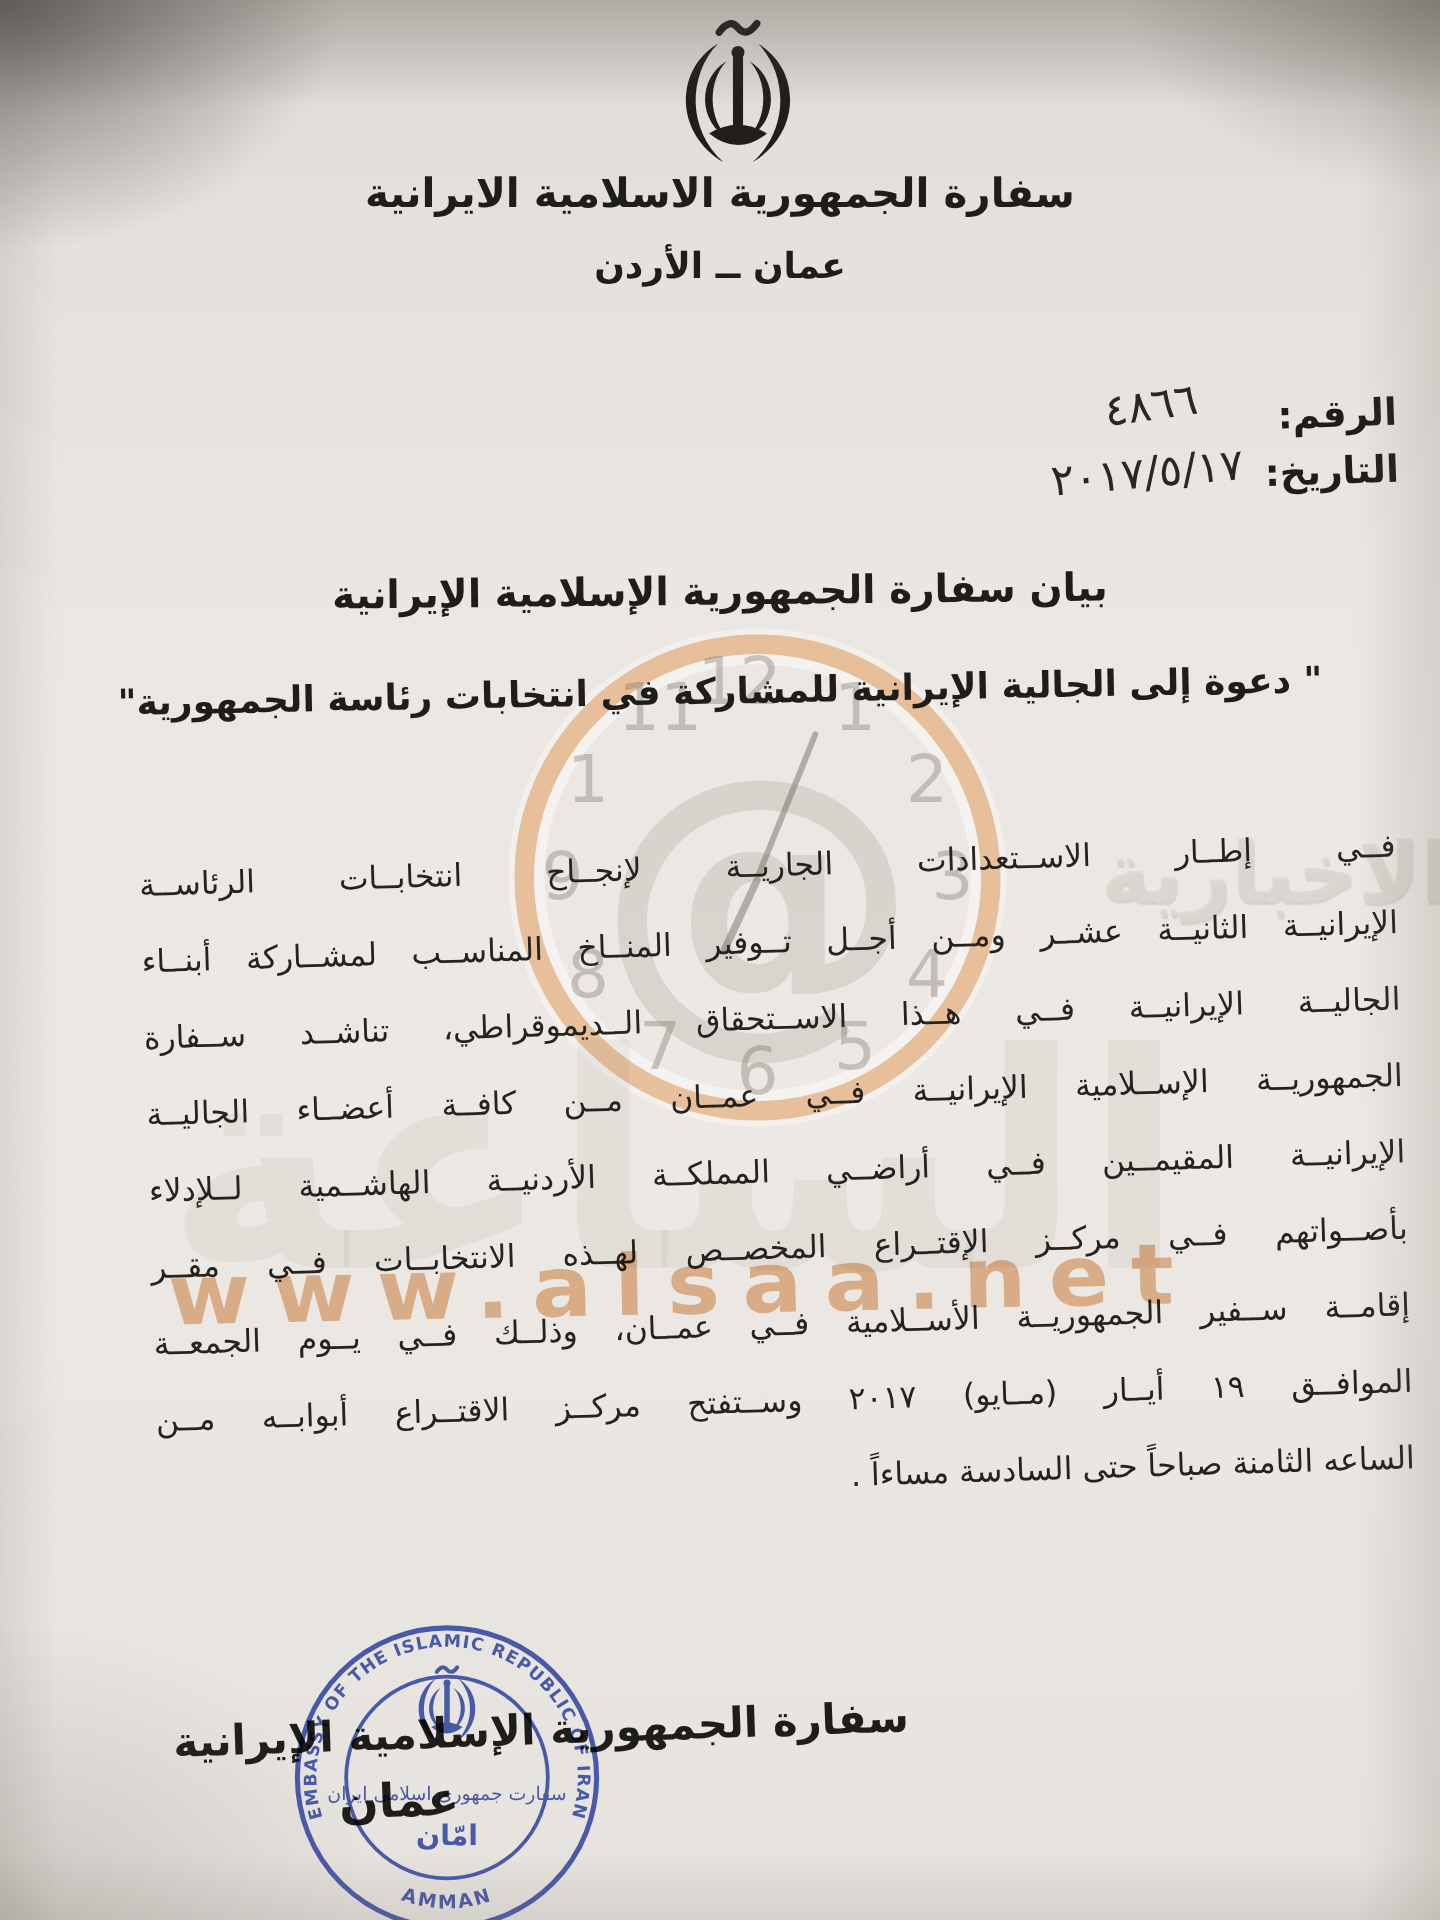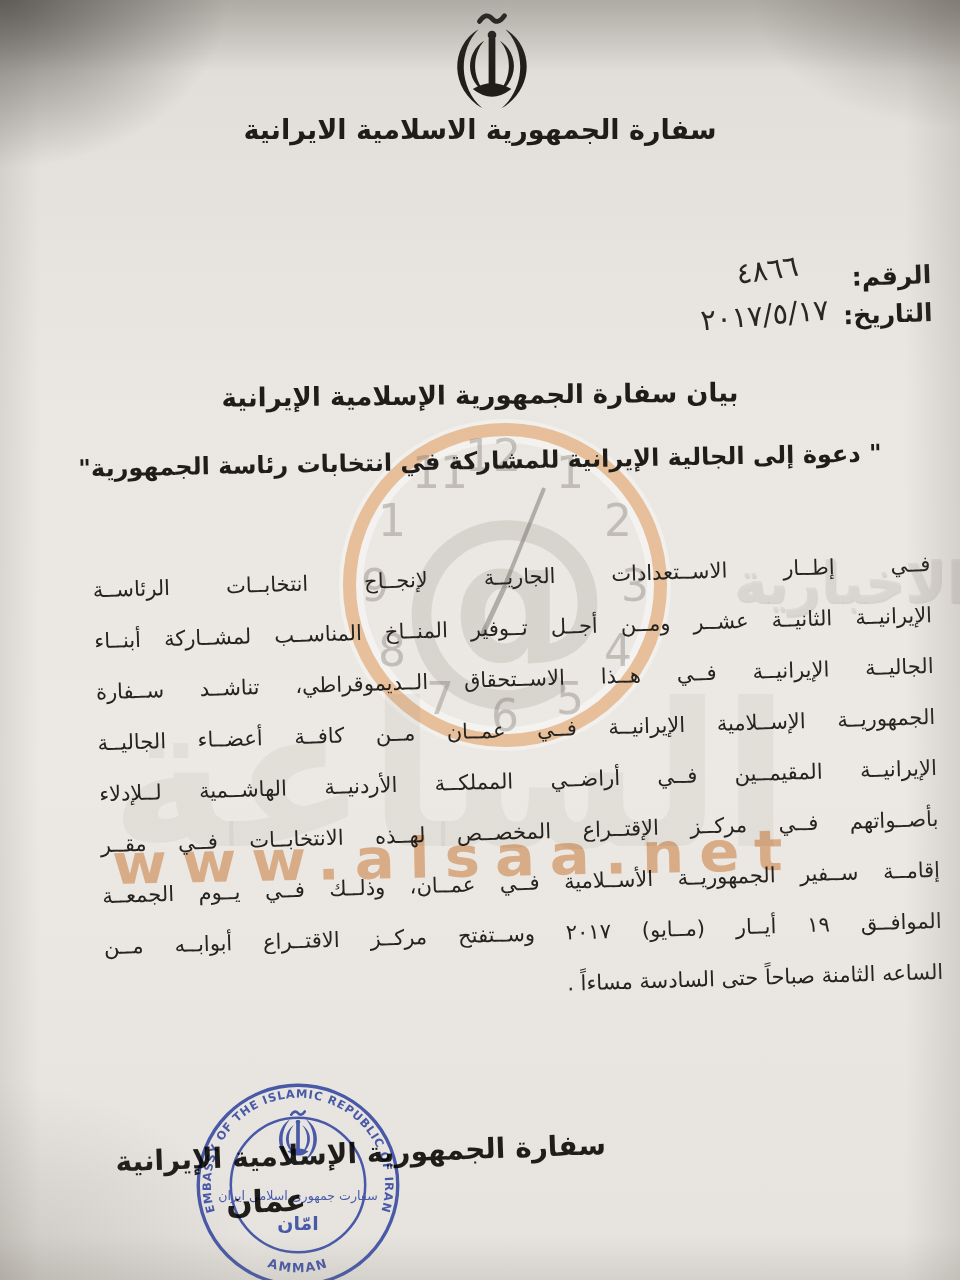--- a/index.html
+++ b/index.html
@@ -127,20 +127,21 @@
         <path d="M -20,24 Q 0,12 20,24 Q 0,40 -20,24 Z" fill="currentColor"></path>
         <g id="crescentsL">
           <path d="M -8,-26 C -28,-14 -28,16 -6,28 C -21,14 -21,-12 -8,-26 Z" fill="currentColor"></path>
           <path d="M -14,-38 C -44,-20 -44,24 -10,44 C -35,22 -35,-16 -14,-38 Z" fill="currentColor"></path>
         </g>
         <use href="#crescentsL" transform="scale(-1,1)"></use>
       </g>
     </svg>
 
     <div class="title1">سفارة الجمهورية الاسلامية الايرانية</div>
+    <div class="title2">عمان ــ الأردن</div>
 
     <div class="meta">
       <div class="meta-row">
         <span class="meta-label">الرقم:</span>
         <span class="handwrite hw-num">٤٨٦٦</span>
       </div>
       <div class="meta-row">
         <span class="meta-label">التاريخ:</span>
         <span class="handwrite hw-date" dir="ltr">٢٠١٧/٥/١٧</span>
       </div>

